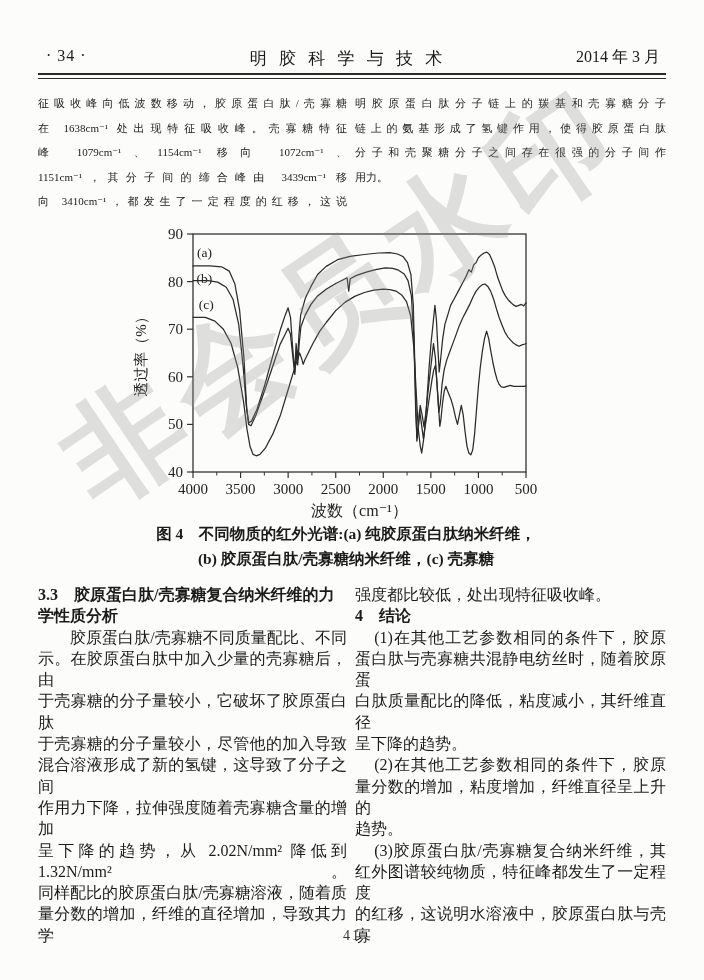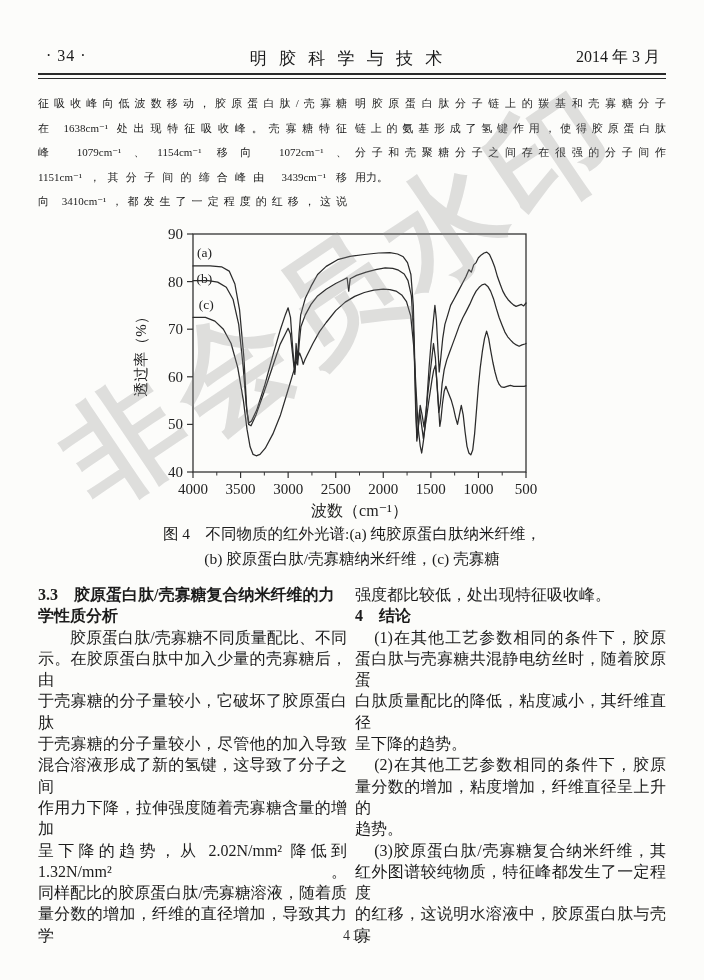--- a/index.html
+++ b/index.html
@@ -25,22 +25,22 @@
   .col .tline.j{text-align-last:justify;white-space:normal;}
   .col .tline.b{font-weight:bold;}
   .top-lines{line-height:24.5px;}
   .bot-lines{line-height:21.3px;font-size:16px;}
   #col-tl{top:91px;left:38px;width:309px;}
   #col-tr{top:91px;left:355px;width:311px;}
   #col-bl{top:584px;left:38px;width:309px;}
   #col-br{top:584px;left:355px;width:311px;}
   
   .figure{position:absolute;top:222px;left:128px;width:446px;height:298px;}
-  .caption{position:absolute;left:92px;width:520px;text-align:center;
-           font-weight:normal;font-size:15.5px;line-height:25px;}
+  .caption{position:absolute;left:86px;width:520px;text-align:center;
+           font-weight:bold;font-size:15.5px;line-height:25px;}
   #cap1{top:521px;}
   #cap2{top:546px;}
   
   .footer{position:absolute;top:928px;left:0;width:704px;text-align:center;
           font-size:14px;letter-spacing:2px;color:#333;}
   
   .watermark{
     position:absolute;left:12px;top:232px;width:660px;height:130px;
     line-height:130px;text-align:center;
     transform:rotate(-34deg);

